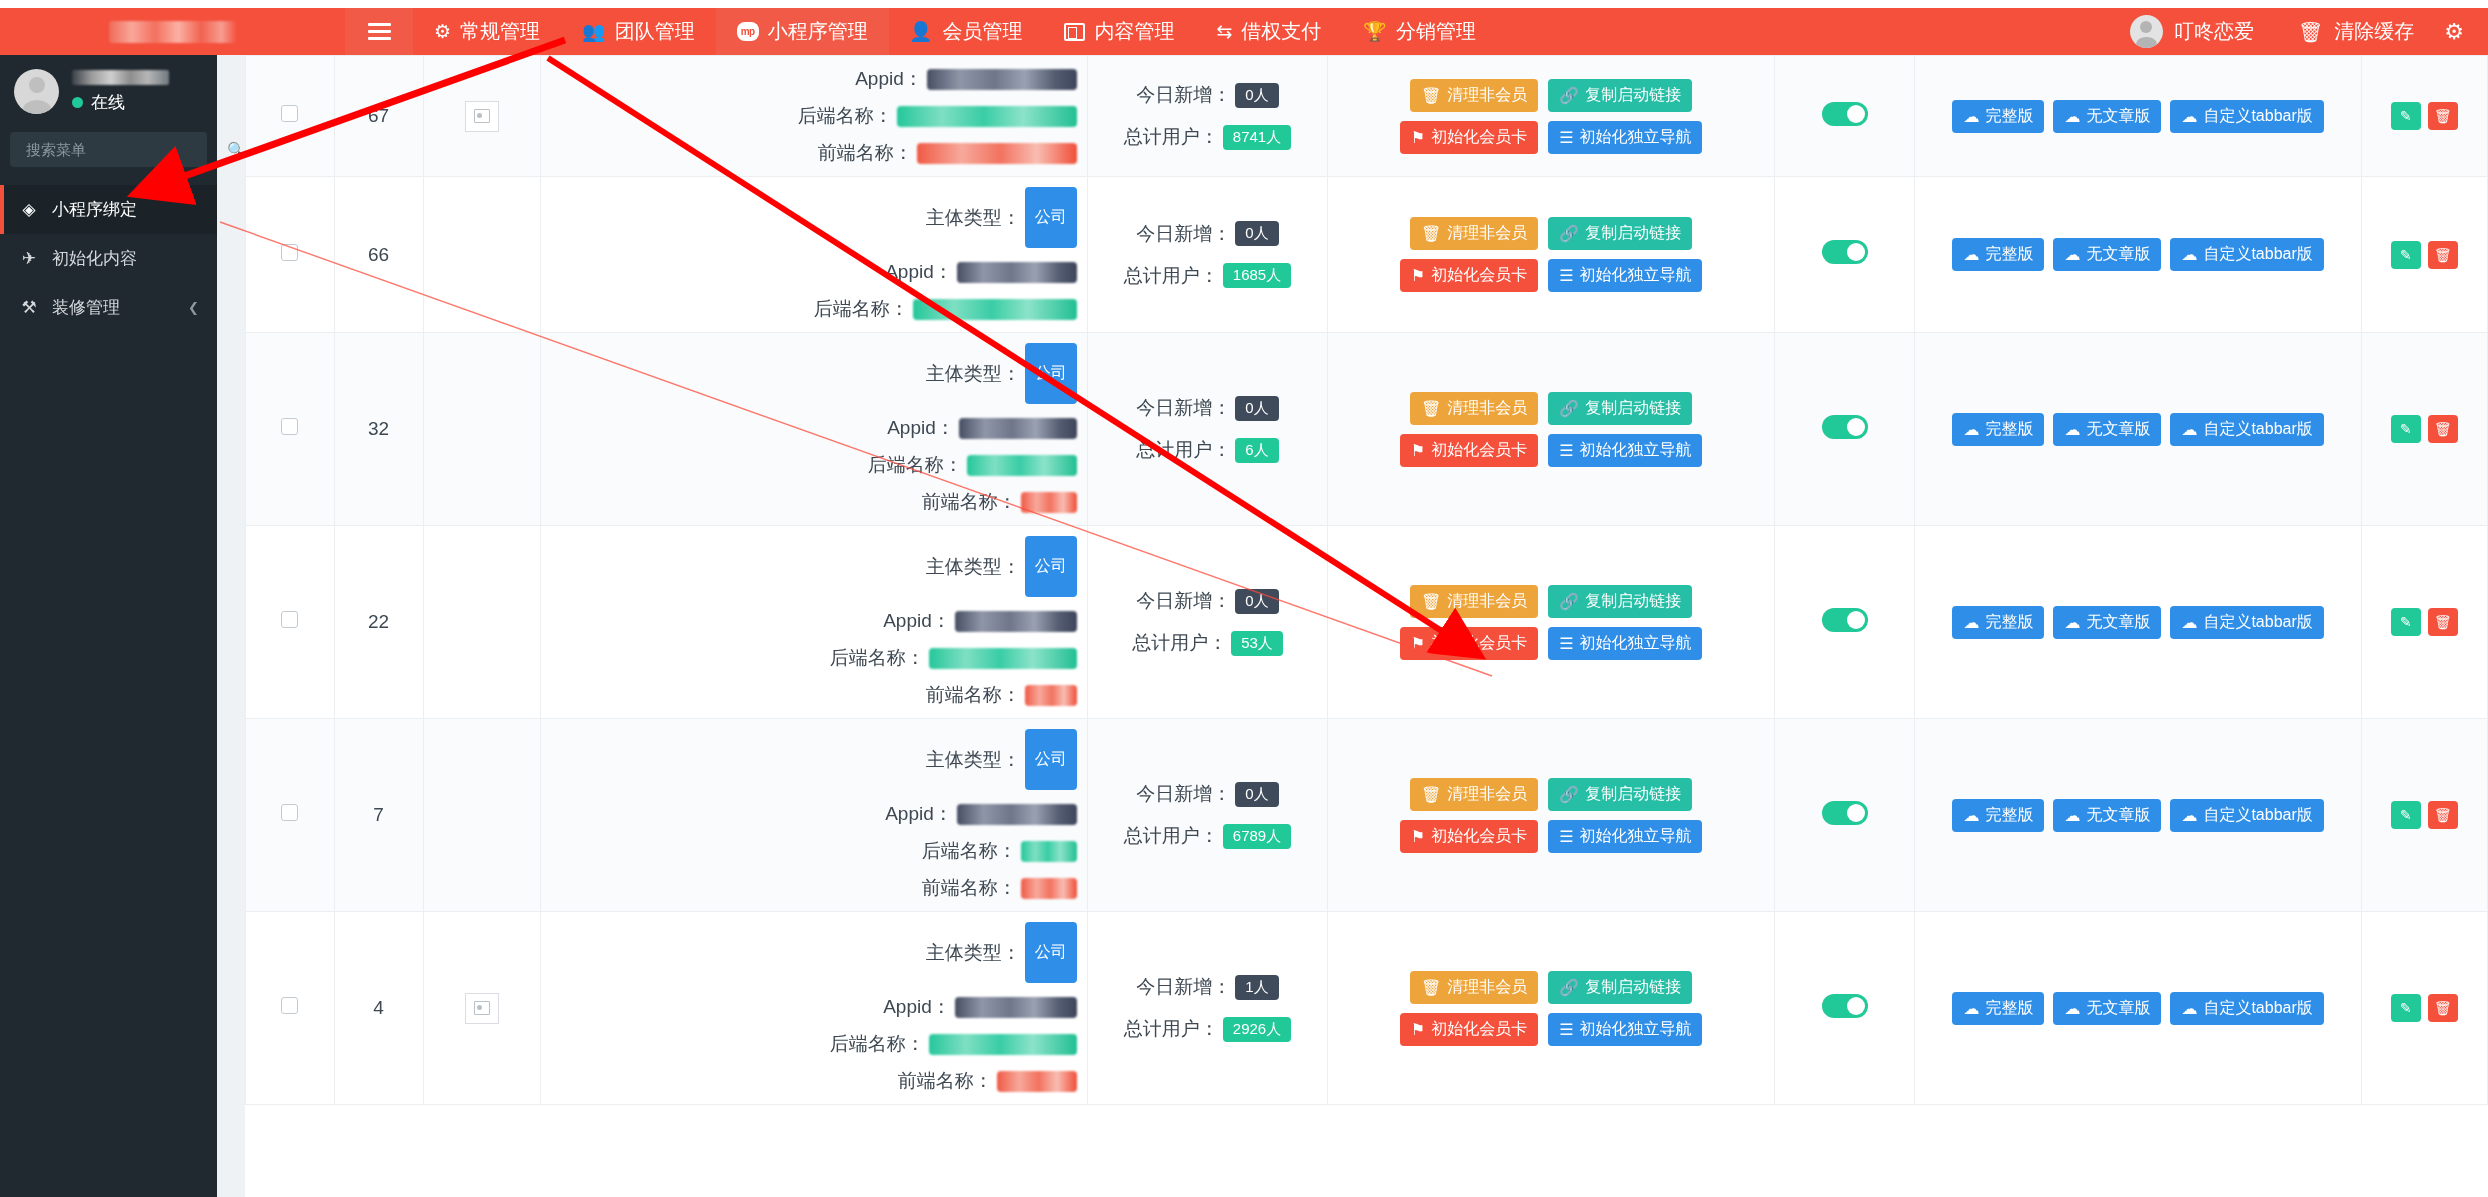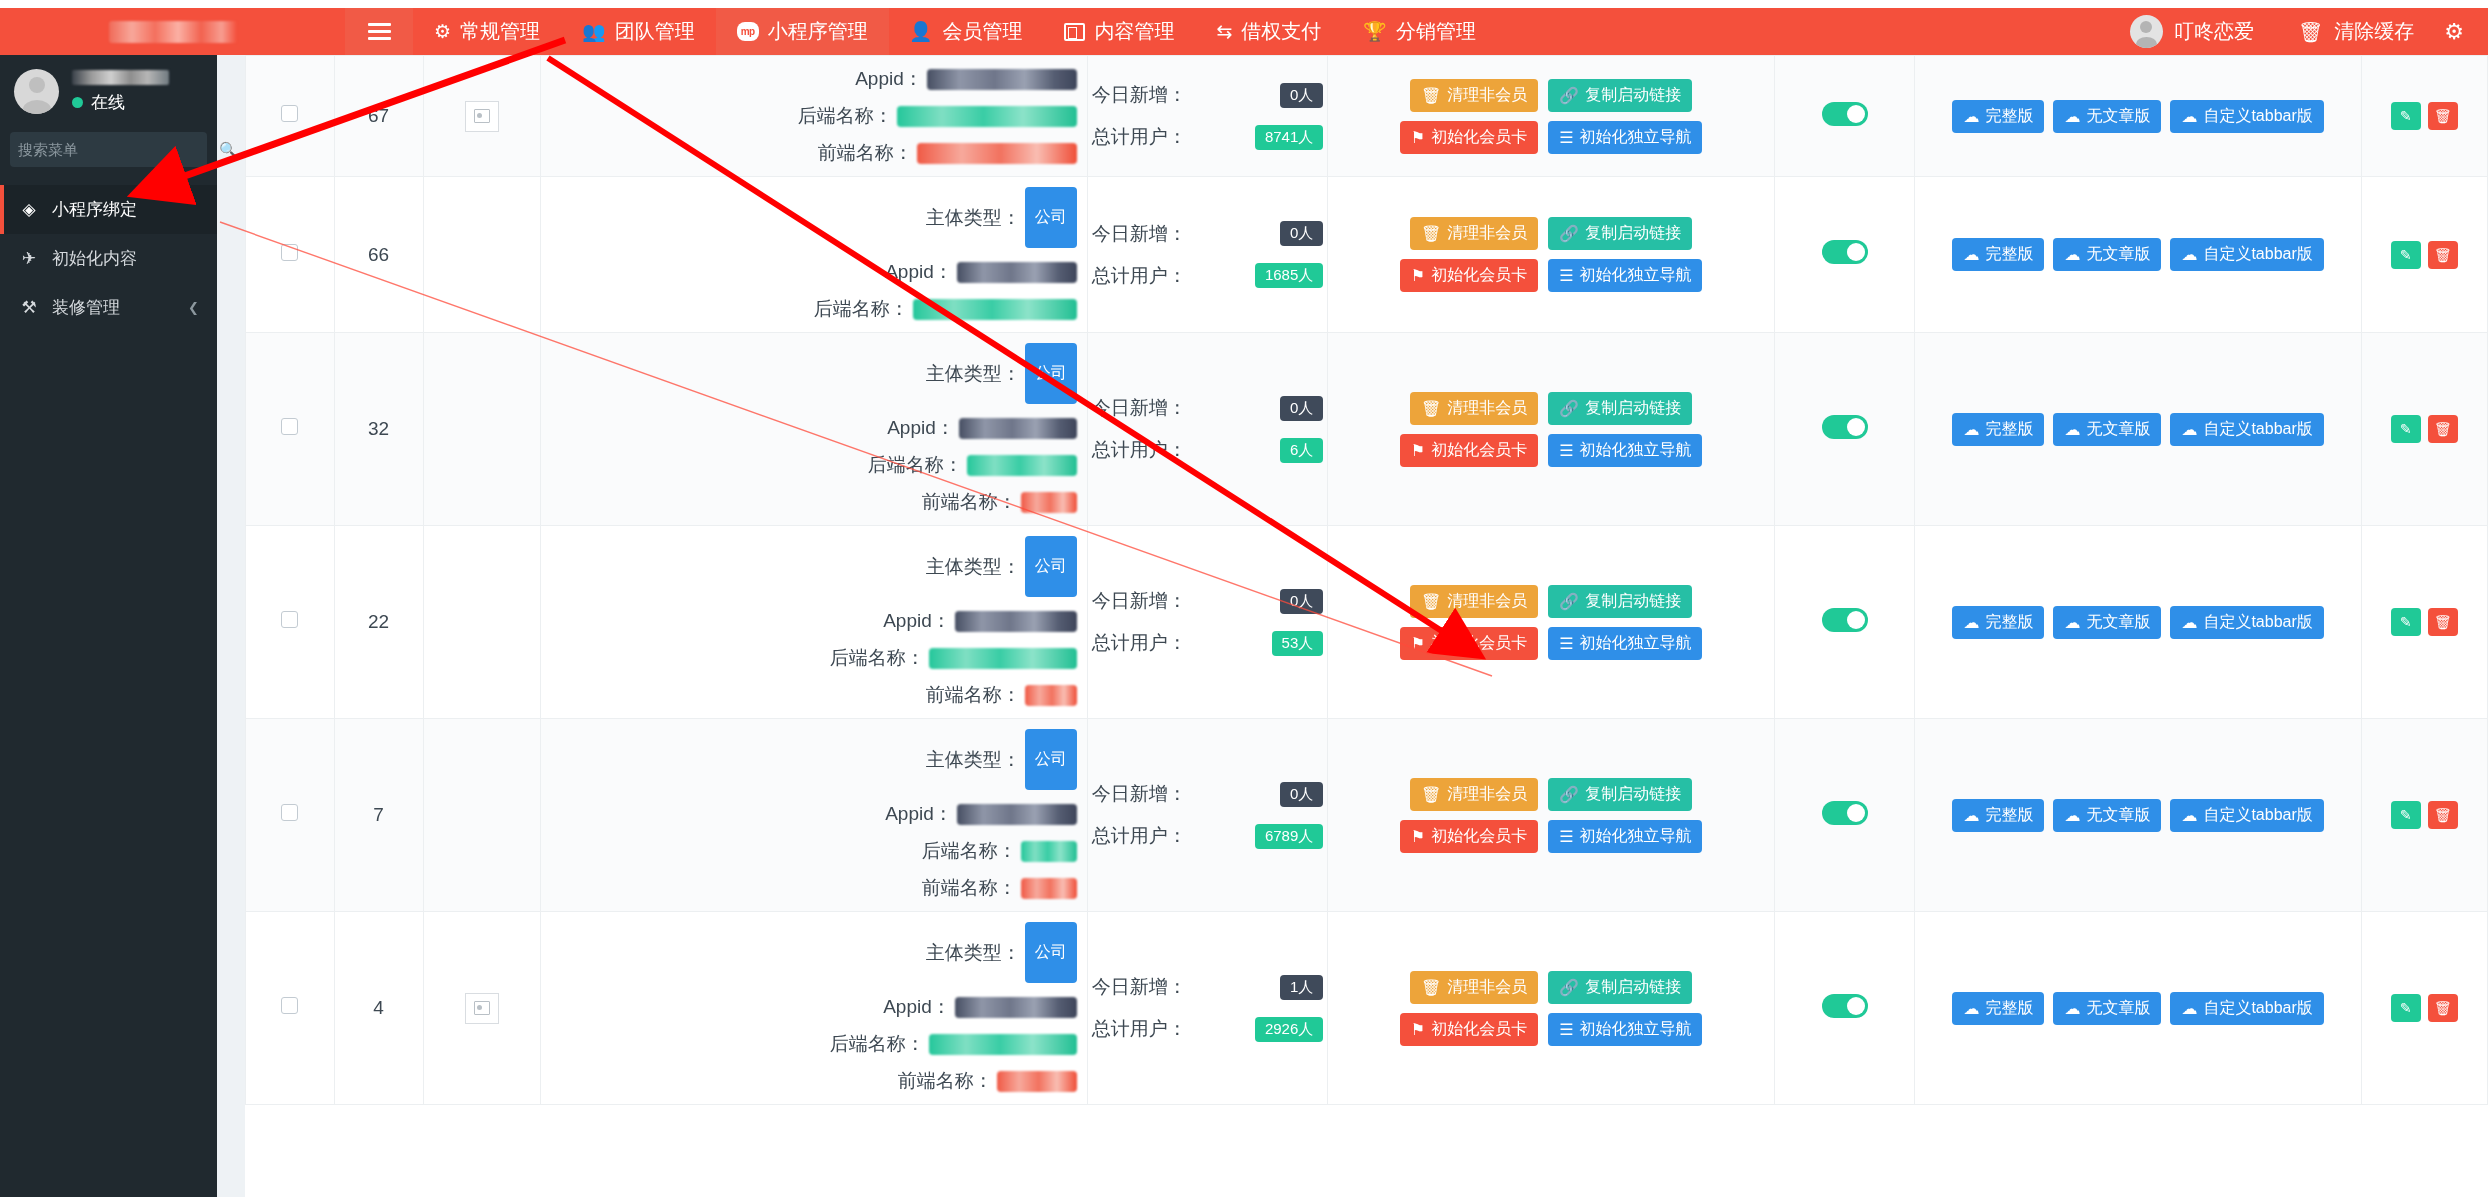--- a/index.html
+++ b/index.html
@@ -141,21 +141,21 @@
     width: 97px; height: 15px; border-radius: 2px;
     background: linear-gradient(90deg,#3a4149 0%,#9a9a9a 20%,#cfcfcf 40%,#8d8d8d 60%,#b6b6b6 78%,#707a80 100%);
     filter: blur(1px);
   }
   .online-row { display: flex; align-items: center; gap: 8px; }
   .online-dot { width: 11px; height: 11px; border-radius: 50%; background: #20c997; }
   .online-text { color: #ffffff; font-size: 17px; }
   .search-wrap { padding: 4px 10px 0 10px; }
   .search-box {
     height: 35px; background: #2d3a42; border-radius: 4px;
-    display: flex; align-items: center; padding: 0 6px;
+    display: flex; align-items: center; padding: 0 14px;
     position: relative;
   }
   .search-box input {
     background: transparent; border: none; outline: none;
     color: #b9c3c9; font-size: 15px; flex: 1;
     font-family: "Liberation Sans", sans-serif;
   }
   .search-box input::placeholder { color: #8b979e; }
   .search-ico { color: #9aa5ab; font-size: 15px; }
   .side-menu { margin-top: 18px; }
@@ -241,21 +241,21 @@
     background: linear-gradient(90deg,#474f63 0%,#8f96a8 22%,#6f768a 45%,#9aa1b2 65%,#555d72 85%,#3e455a 100%);
   }
   .redact.green {
     background: linear-gradient(90deg,#25c79b 0%,#7fdfc3 25%,#39cda5 48%,#8ce3c9 70%,#21bf93 100%);
   }
   .redact.red {
     background: linear-gradient(90deg,#f05a46 0%,#f7a99c 28%,#f2725f 52%,#f9bdb2 75%,#ef4e38 100%);
   }
 
   .stat-rows { display:flex; flex-direction:column; gap: 16px; }
-  .stat-row { display:flex; align-items:center; justify-content:space-between; gap:4px; white-space: nowrap; }
+  .stat-row { display:flex; align-items:center; justify-content:center; gap:4px; white-space: nowrap; }
   .pill-dark {
     background: #3f4a5a; color: #fff; font-size: 15px;
     padding: 3px 10px; border-radius: 4px;
   }
   .pill-green {
     background: #20c997; color: #fff; font-size: 15px;
     padding: 3px 10px; border-radius: 4px;
   }
 
   .ops { display:flex; flex-direction:column; gap: 9px; align-items:center; }

